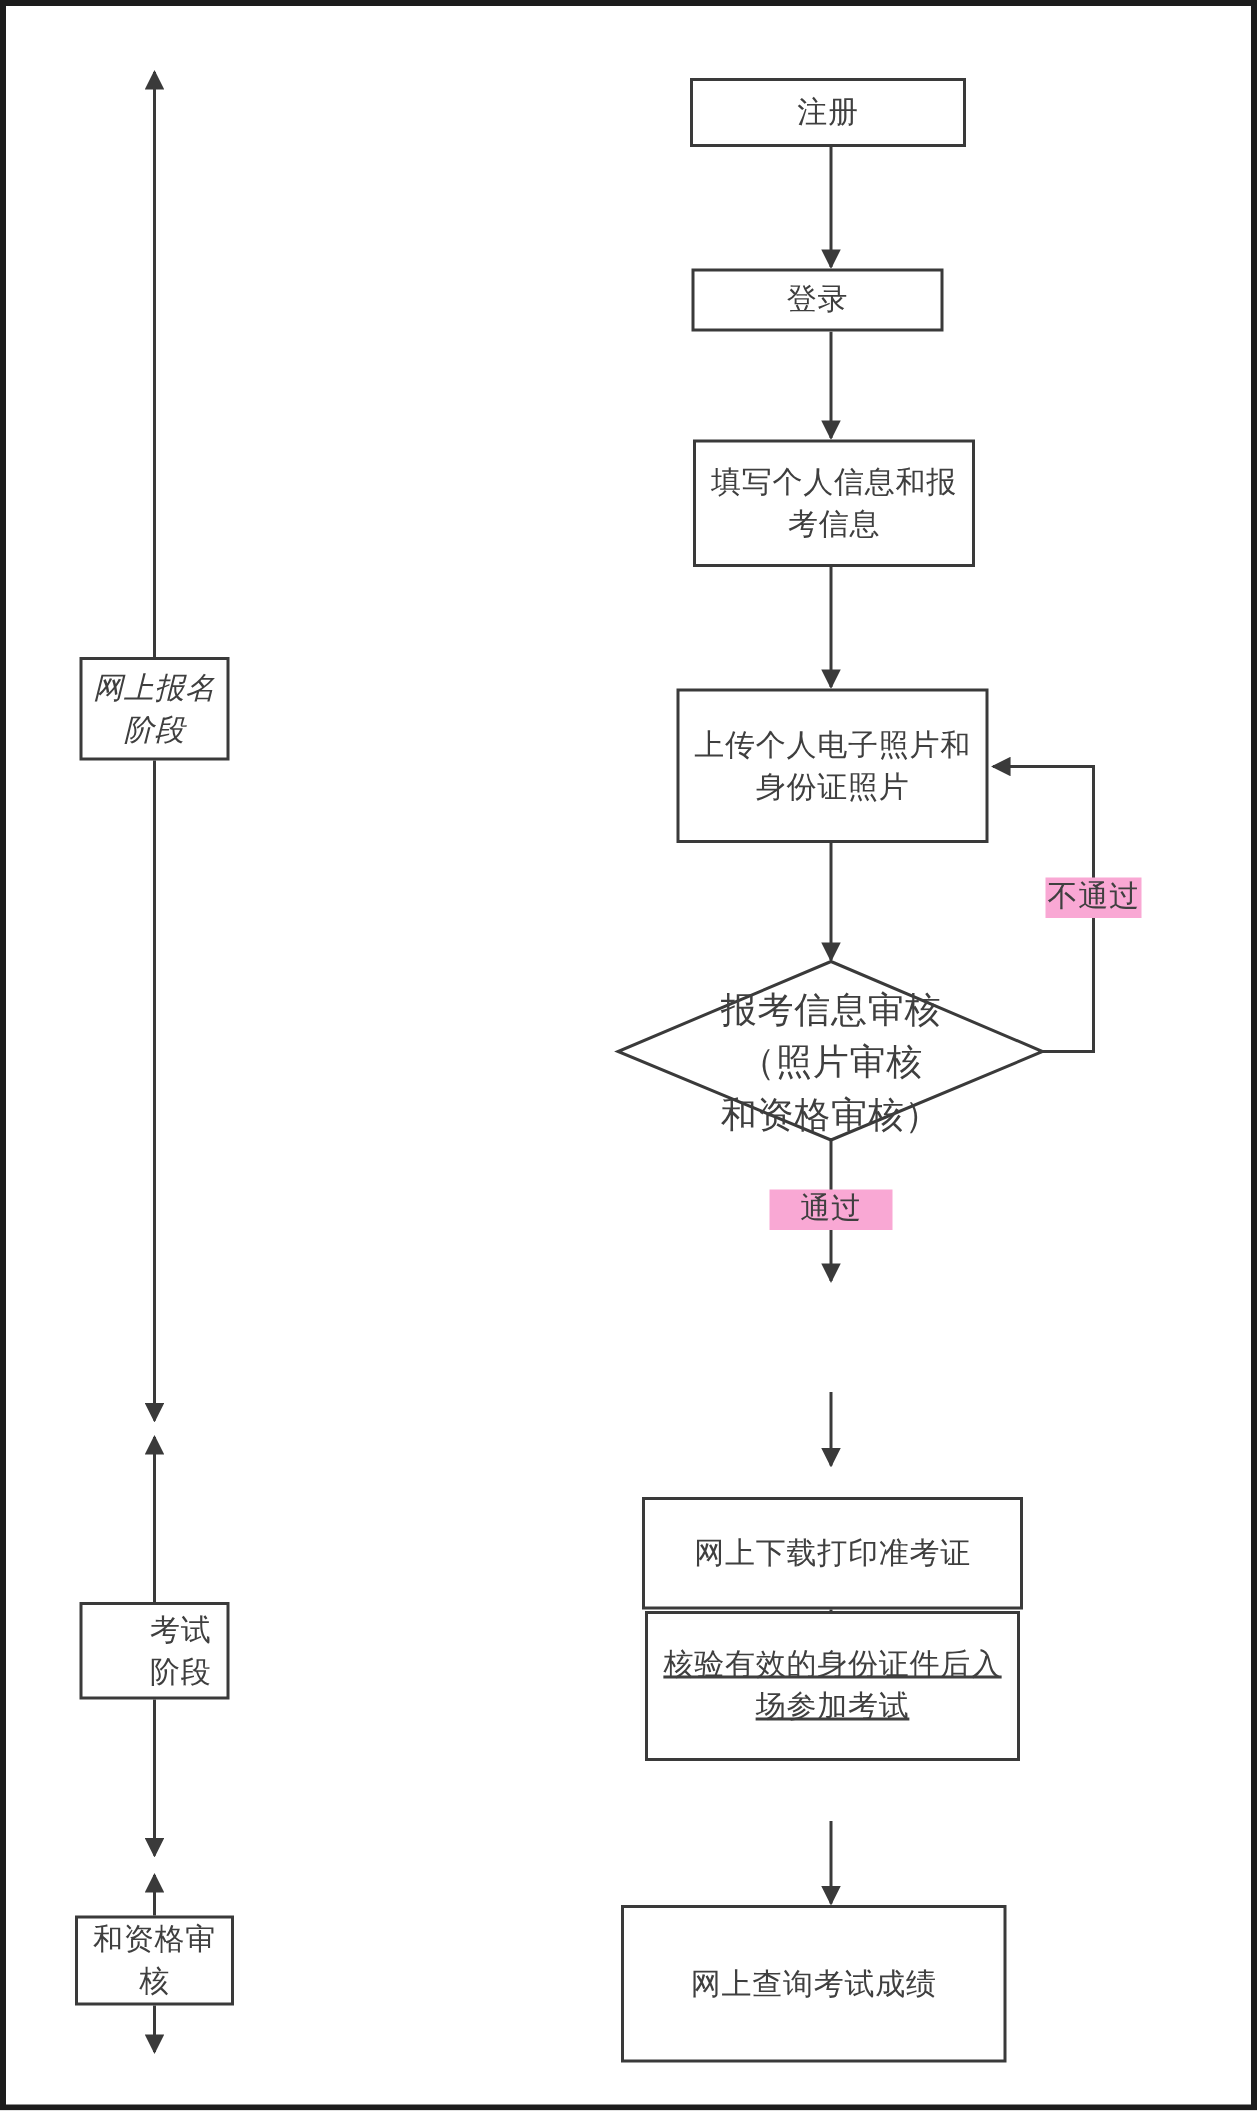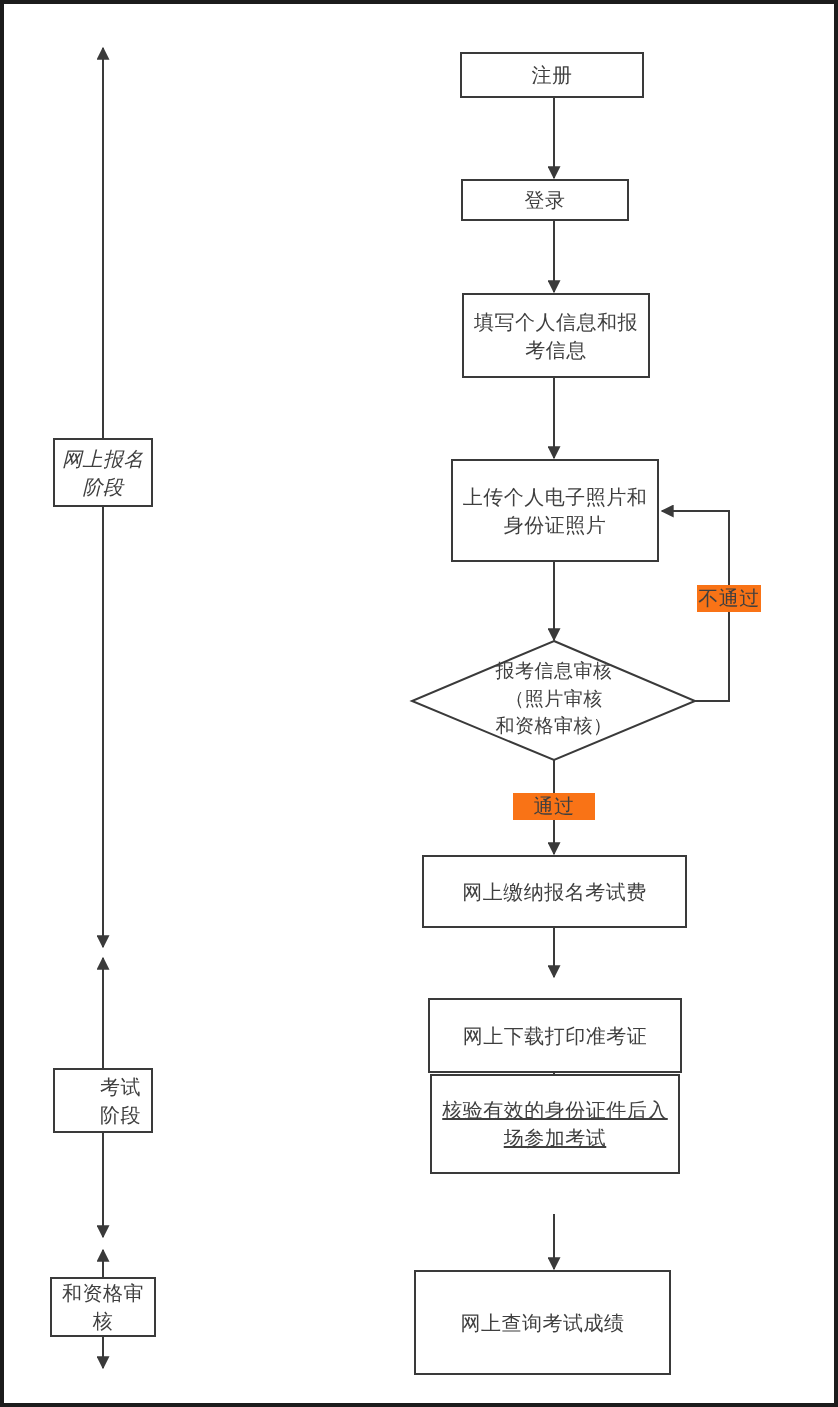--- a/index.html
+++ b/index.html
@@ -77,29 +77,29 @@
   #phase-registration { left: 53px; top: 438px;  width: 100px; height: 69px; font-style: italic; }
   #phase-exam         { left: 53px; top: 1068px; width: 100px; height: 65px; padding-left: 35px; }
   #phase-post         { left: 50px; top: 1277px; width: 106px; height: 60px; }
 
   #diamond-review-text {
     position: absolute;
     left: 434px;
     top: 657px;
     width: 240px;
     text-align: center;
-    font-size: 19px;
+    font-size: 24px;
     line-height: 1.45;
     white-space: pre-line;
     z-index: 11;
     letter-spacing: 0.5px;
   }
   .edge-label {
     position: absolute;
-    background: #f97316;
+    background: #f9a8d4;
     text-align: center;
     font-size: 20px;
     line-height: 26px;
     z-index: 12;
     letter-spacing: 0.5px;
   }
   #edge-label-pass { left: 513px; top: 793px; width: 82px; height: 27px; }
   #edge-label-fail { left: 697px; top: 585px; width: 64px; height: 27px; }
 </style>
 </head>
@@ -142,23 +142,20 @@
     <span>填写个人信息和报
 考信息</span>
   </div>
   <div class="node" id="node-upload">
     <span>上传个人电子照片和
 身份证照片</span>
   </div>
   <div id="diamond-review-text">报考信息审核
 （照片审核
 和资格审核）</div>
-  <div class="node" id="node-pay">
-    <span>网上缴纳报名考试费</span>
-  </div>
   <div class="node" id="node-download">
     <span>网上下载打印准考证</span>
   </div>
   <div class="node" id="node-verify">
     <span>核验有效的身份证件后入
 场参加考试</span>
   </div>
   <div class="node" id="node-result">
     <span>网上查询考试成绩</span>
   </div>

